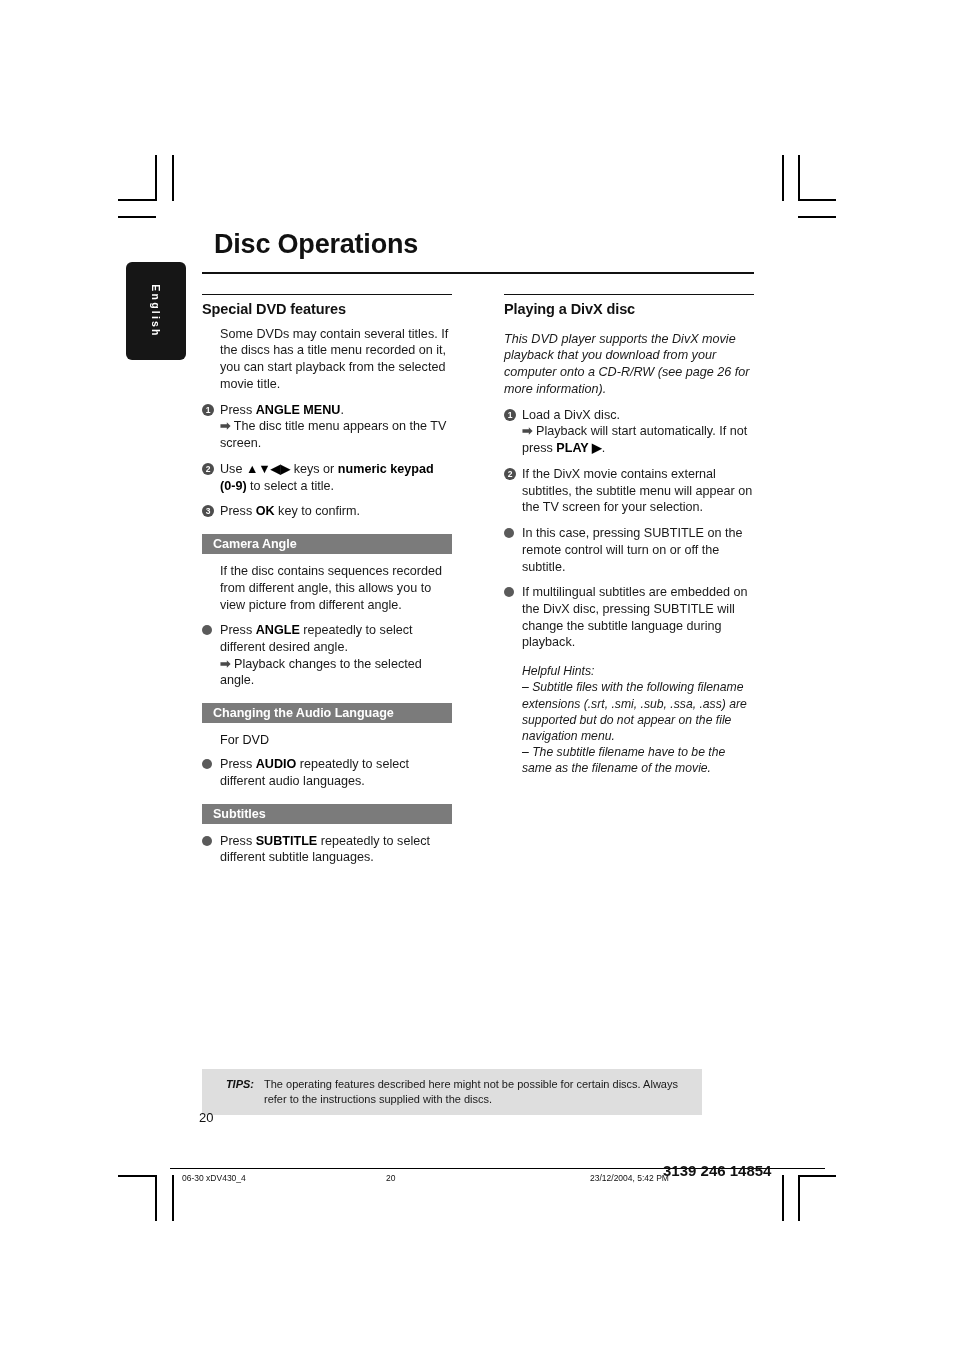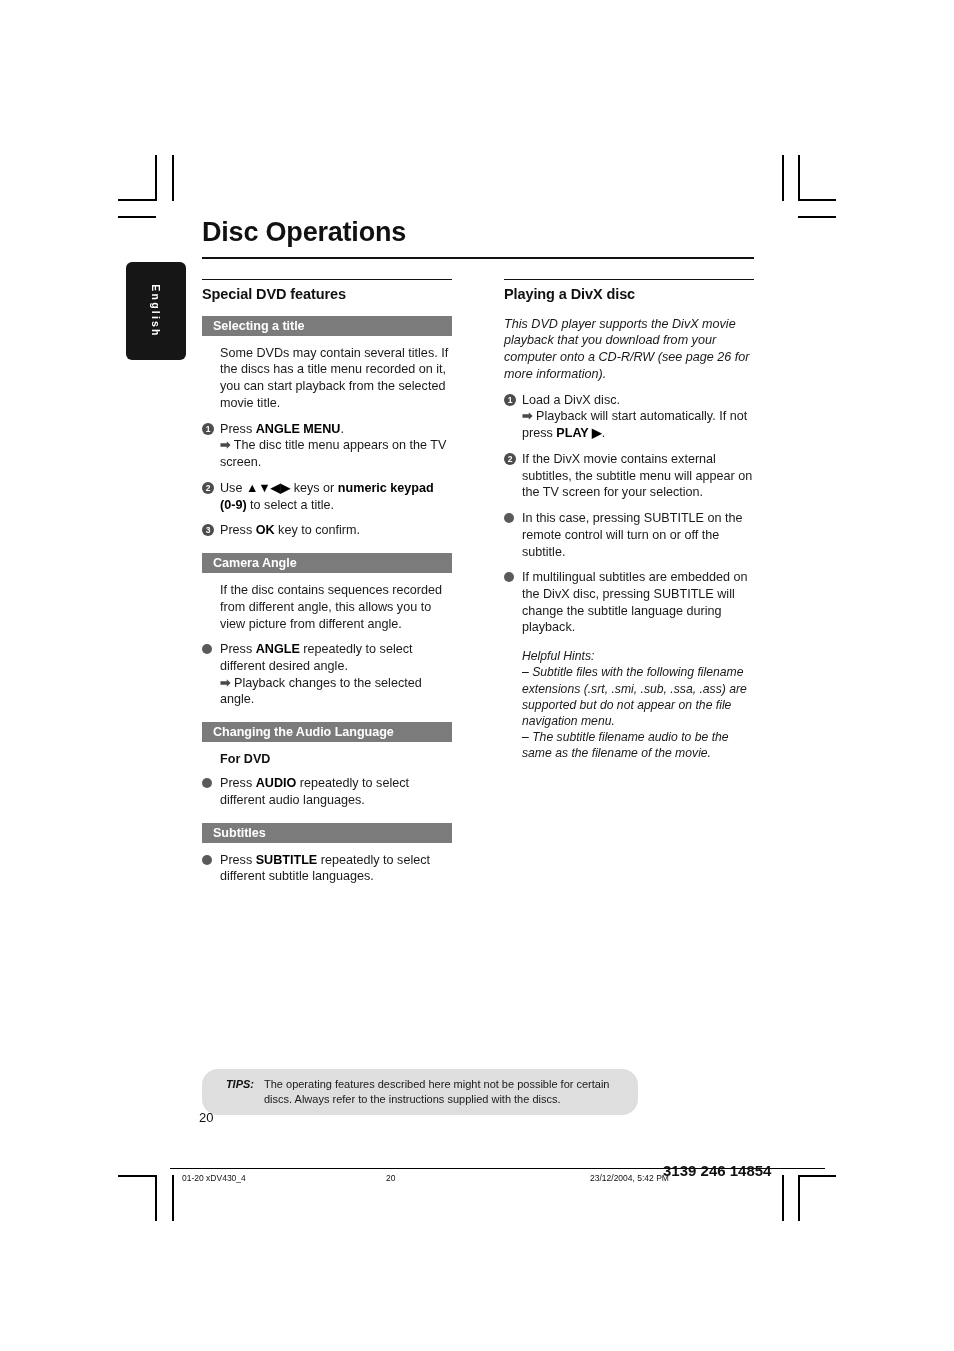--- a/index.html
+++ b/index.html
@@ -65,21 +65,21 @@
 
   
   .page-body {
     position: absolute;
     left: 202px;
     top: 218px;
     width: 552px;
   }
 
   h1.doc-title {
-    margin: 0;
+    margin: 12px;
     font-size: 27px;
     font-weight: bold;
     letter-spacing: -0.2px;
     color: #111;
     line-height: 1.1;
   }
   .title-rule {
     margin-top: 9px;
     border-top: 2.2px solid #111;
     width: 552px;
@@ -117,21 +117,21 @@
   
   p.para {
     margin: 9px 0 0 18px;
     font-size: 12.6px;
     line-height: 1.33;
     color: #1a1a1a;
   }
   .sub-head {
     margin: 10px 0 0 18px;
     font-size: 12.6px;
-    font-weight: bold;
+    font-weight: normal;
     color: #111;
   }
 
   
   .item {
     position: relative;
     margin: 9px 0 0 0;
     padding-left: 18px;
     font-size: 12.6px;
     line-height: 1.33;
@@ -172,25 +172,24 @@
     color: #1a1a1a;
   }
   .hints .hl { display: block; }
   .hints .dash-line { display: block; text-indent: 0; }
 
   
   .tips-box {
     position: absolute;
     left: 202px;
     top: 1069px;
-    width: 436px;
+    width: 500px;
     background: #dedede;
     display: flex;
     padding: 8px 0 8px 0;
-    border-radius: 16px;
   }
   .tips-label {
     width: 52px;
     text-align: right;
     padding-right: 10px;
     font-size: 11px;
     font-weight: bold;
     font-style: italic;
     color: #111;
     flex: none;
@@ -264,21 +263,20 @@
 
   <h1 class="doc-title">Disc Operations</h1>
   <div class="title-rule"></div>
 
   <div class="columns">
 
     <div class="col">
       <div class="col-head-rule"></div>
       <h2 class="col-head">Special DVD features</h2>
 
-      <div class="bar">Selecting a title</div>
       <p class="para">Some DVDs may contain several titles. If the discs has a title menu recorded on it, you can start playback from the selected movie title.</p>
 
       <div class="item">
         <span class="num-badge">1</span>
         <span>Press <b>ANGLE MENU</b>.</span><br>
         <span class="arrow">➡</span>
         <span>The disc title menu appears on the TV screen.</span>
       </div>
 
       <div class="item">
@@ -341,31 +339,31 @@
       </div>
 
       <div class="item">
         <span class="dot-badge"></span>
         <span>If multilingual subtitles are embedded on the DivX disc, pressing SUBTITLE will change the subtitle language during playback.</span>
       </div>
 
       <div class="hints">
         <span class="hl">Helpful Hints:</span>
         <span class="dash-line">–    Subtitle files with the following filename extensions (.srt, .smi, .sub, .ssa, .ass) are supported but do not appear on the file navigation menu.</span>
-        <span class="dash-line">–    The subtitle filename audio to be the same as the filename of the movie.</span>
+        <span class="dash-line">–    The subtitle filename have to be the same as the filename of the movie.</span>
       </div>
     </div>
 
   </div>
 </div>
 
 <div class="tips-box">
   <div class="tips-label">TIPS:</div>
   <div class="tips-text">The operating features described here might not be possible for certain discs.  Always refer to the instructions supplied with the discs.</div>
 </div>
 
 <div class="page-num">20</div>
 
 <div class="print-rule"></div>
-<div class="pf pf-file">01-20 xDV430_4</div>
+<div class="pf pf-file">06-30 xDV430_4</div>
 <div class="pf pf-page">20</div>
 <div class="pf pf-date">23/12/2004, 5:42 PM</div>
 <div class="pf-code">3139 246 14854</div>
 
 </body></html>

